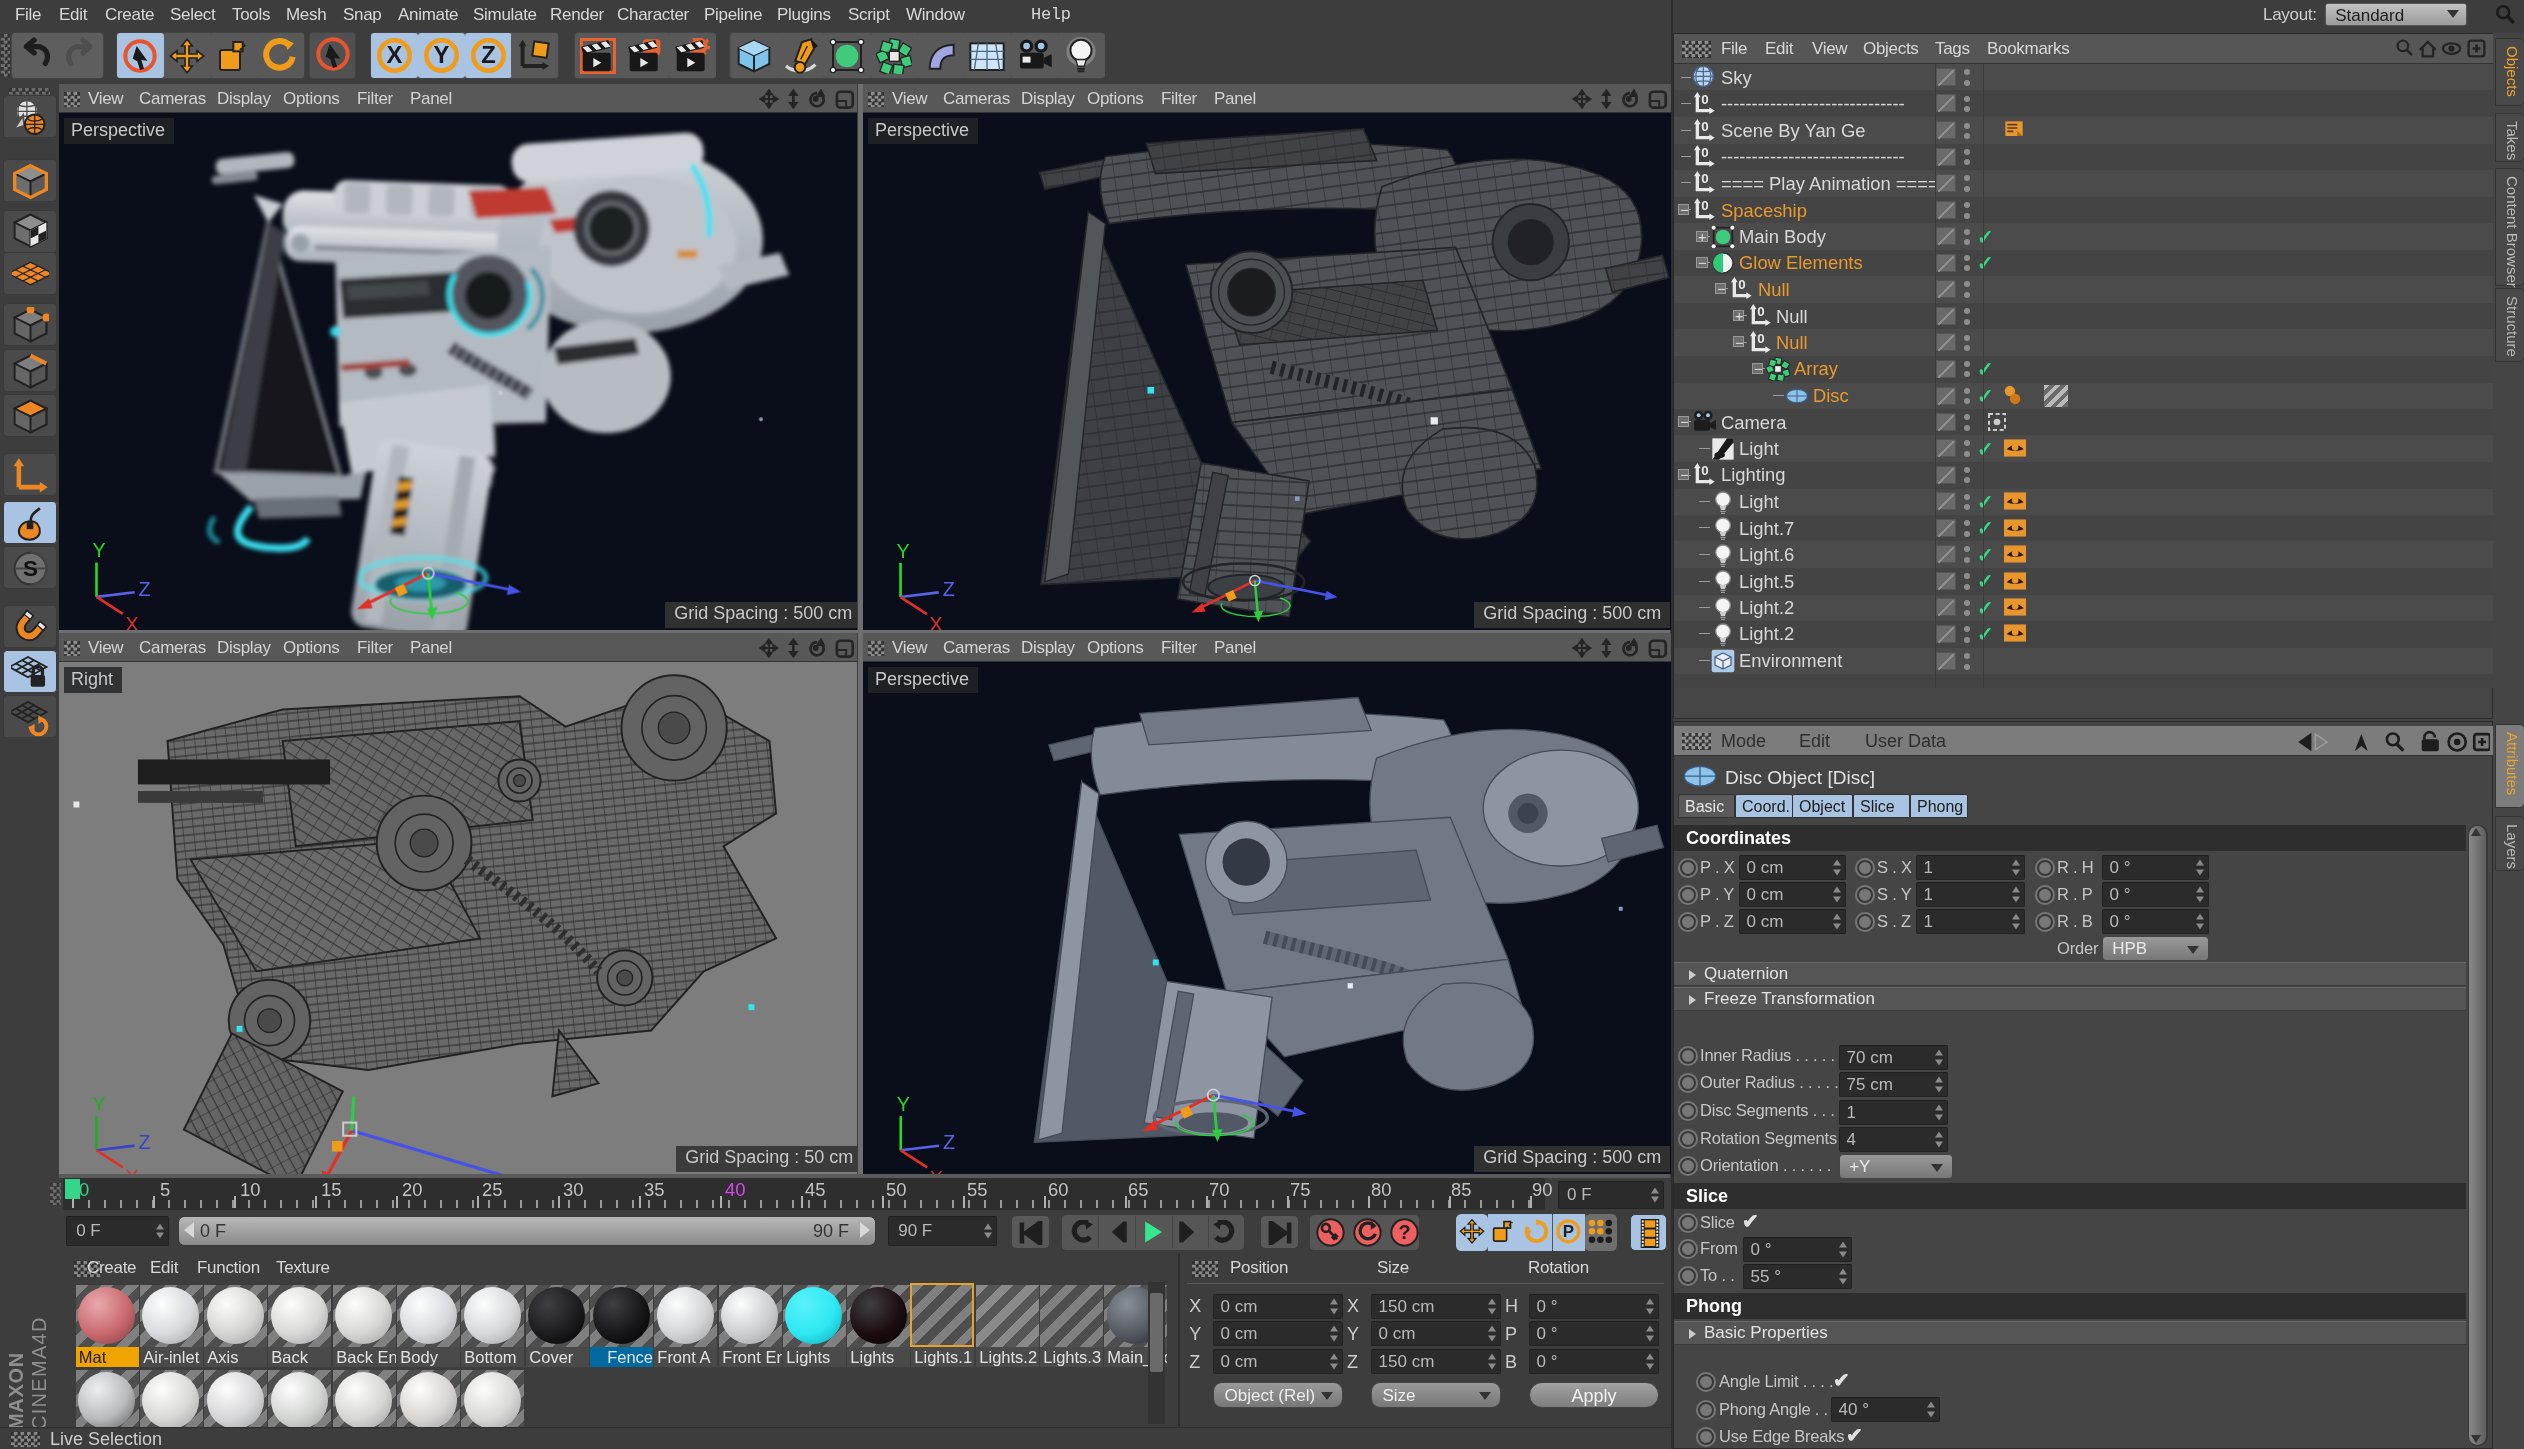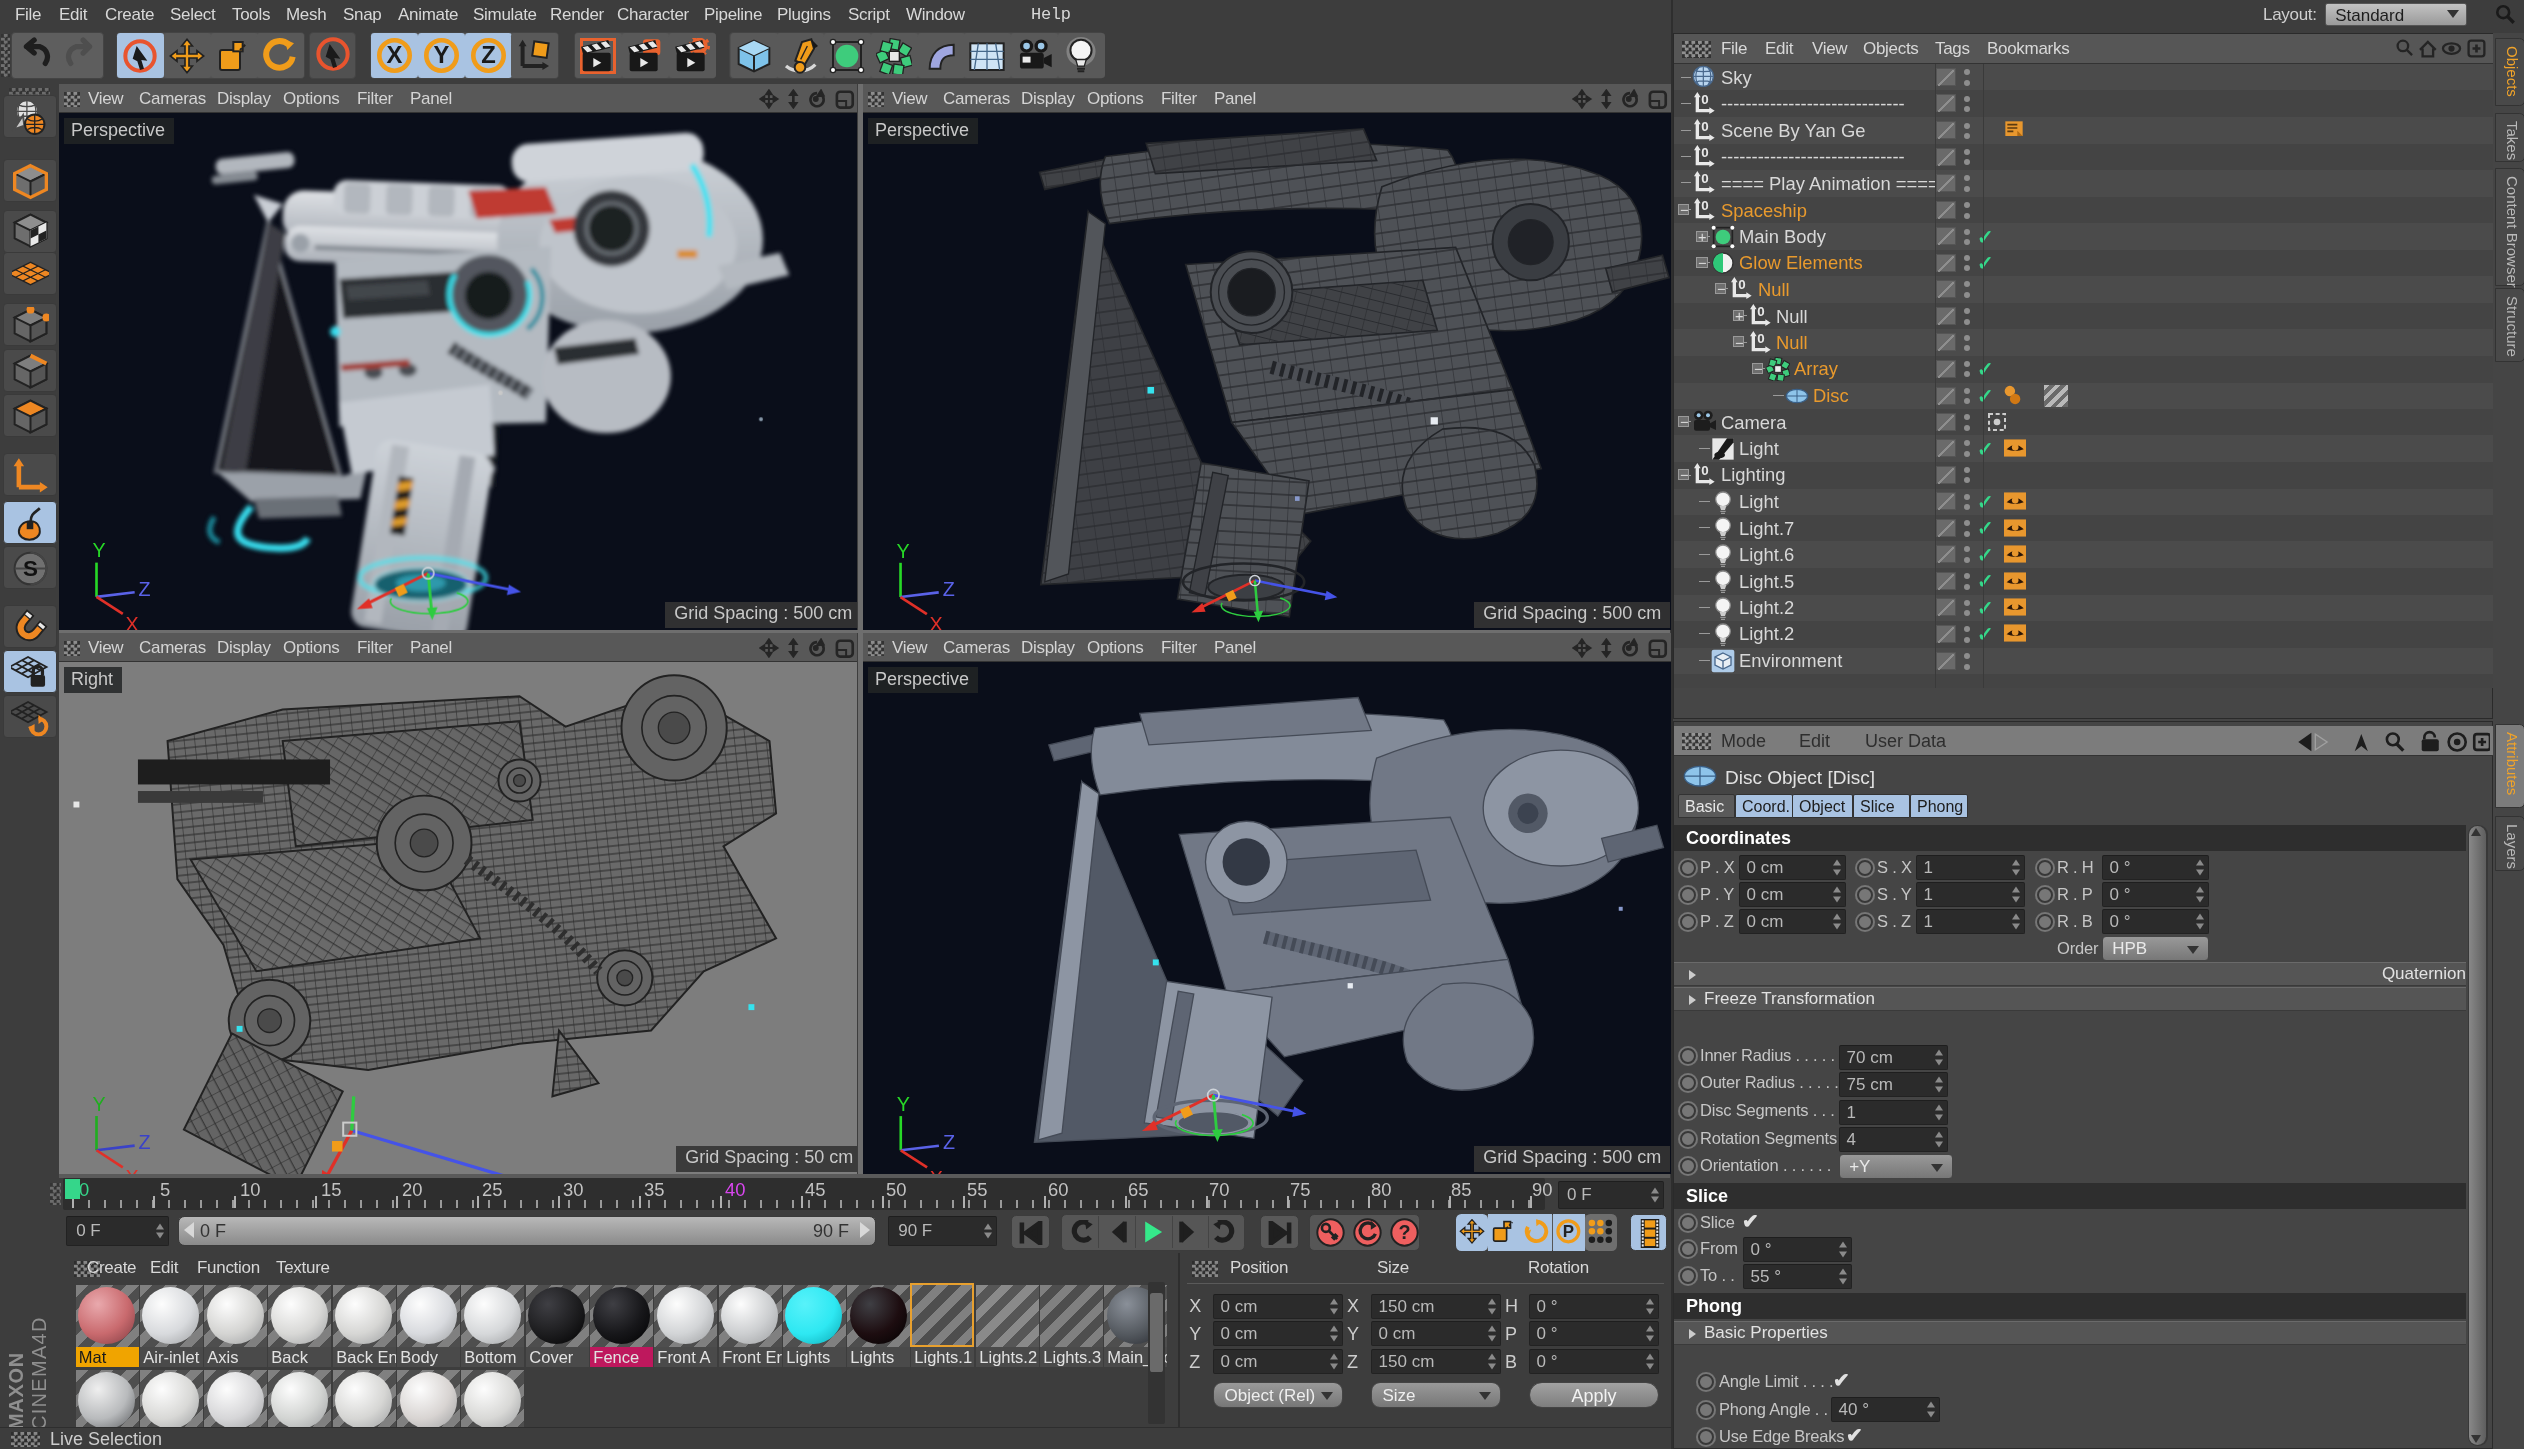--- a/index.html
+++ b/index.html
@@ -915,21 +915,21 @@
 <div class="abs sphere" style="left:341px;top:34px;background:radial-gradient(circle at 35% 30%, #fdfdfd 0%, #d8dade 55%, #9a9c9e 100%);"></div>
 <div class="abs mlabel" style="left:338px;top:94px;background:#4a4a4a;color:#e2e2e2;">Body</div>
 <div class="abs mthumb" style="left:402px;top:32px;"></div>
 <div class="abs sphere" style="left:405px;top:34px;background:radial-gradient(circle at 35% 30%, #fdfdfd 0%, #d6d8da 55%, #9a9c9e 100%);"></div>
 <div class="abs mlabel" style="left:402px;top:94px;background:#4a4a4a;color:#e2e2e2;">Bottom</div>
 <div class="abs mthumb" style="left:467px;top:32px;"></div>
 <div class="abs sphere" style="left:469px;top:34px;background:radial-gradient(circle at 35% 30%, #3f3f44 0%, #1d1d1f 55%, #000 100%);"></div>
 <div class="abs mlabel" style="left:467px;top:94px;background:#4a4a4a;color:#e2e2e2;">Cover</div>
 <div class="abs mthumb" style="left:531px;top:32px;"></div>
 <div class="abs sphere" style="left:534px;top:34px;background:radial-gradient(circle at 35% 30%, #3f3f44 0%, #17171a 55%, #000 100%);"></div>
-<div class="abs mlabel" style="left:531px;top:94px;background:#be185d;color:#e2e2e2;">Fence</div>
+<div class="abs mlabel" style="left:531px;top:94px;background:#0369a1;color:#e2e2e2;text-align:right;">Fence</div>
 <div class="abs mthumb" style="left:595px;top:32px;"></div>
 <div class="abs sphere" style="left:598px;top:34px;background:radial-gradient(circle at 35% 30%, #fdfdfd 0%, #d2d4d6 55%, #9a9c9e 100%);"></div>
 <div class="abs mlabel" style="left:595px;top:94px;background:#4a4a4a;color:#e2e2e2;">Front A</div>
 <div class="abs mthumb" style="left:660px;top:32px;"></div>
 <div class="abs sphere" style="left:662px;top:34px;background:radial-gradient(circle at 35% 30%, #fdfdfd 0%, #ccced0 55%, #9a9c9e 100%);"></div>
 <div class="abs mlabel" style="left:660px;top:94px;background:#4a4a4a;color:#e2e2e2;">Front Er</div>
 <div class="abs mthumb" style="left:724px;top:32px;"></div>
 <div class="abs sphere" style="left:726px;top:34px;background:radial-gradient(circle at 35% 30%, #58f2fa 0%, #2ee8f2 55%, #0aa6b2 100%);"></div>
 <div class="abs mlabel" style="left:724px;top:94px;background:#4a4a4a;color:#e2e2e2;">Lights</div>
 <div class="abs mthumb" style="left:788px;top:32px;"></div>
@@ -1547,21 +1547,21 @@
 <div class="radio" style="left:361px;top:190px;"></div>
 <span class="alabel" style="left:383px;top:190px;">R . B</span>
 <div class="abs field" style="left:428px;top:187px;width:107px;height:25px;">
           <span style="position:absolute;left:6.6px;top:2px;">0 °</span>
           <span class="spin"></span>
         </div>
 <span class="alabel" style="left:383px;top:217px;">Order</span>
 <div class="abs drop" style="left:428px;top:214px;width:107px;height:25px;border-radius:4px;">
           <span style="position:absolute;left:9.2px;top:2px;">HPB</span>
         </div>
-<div class="cbar" style="top:240px;text-align:right;">Quaternion</div>
+<div class="cbar" style="top:240px;">Quaternion</div>
 <div class="cbar" style="top:265px;">Freeze Transformation</div>
 <div class="radio" style="left:4px;top:324px;"></div>
 <span class="alabel" style="left:26px;top:324px;">Inner Radius . . . . .</span>
 <div class="abs field" style="left:165px;top:323px;width:109px;height:25px;">
           <span style="position:absolute;left:6.6px;top:2px;">70 cm</span>
           <span class="spin"></span>
         </div>
 <div class="radio" style="left:4px;top:351px;"></div>
 <span class="alabel" style="left:26px;top:351px;">Outer Radius . . . . .</span>
 <div class="abs field" style="left:165px;top:350px;width:109px;height:25px;">

